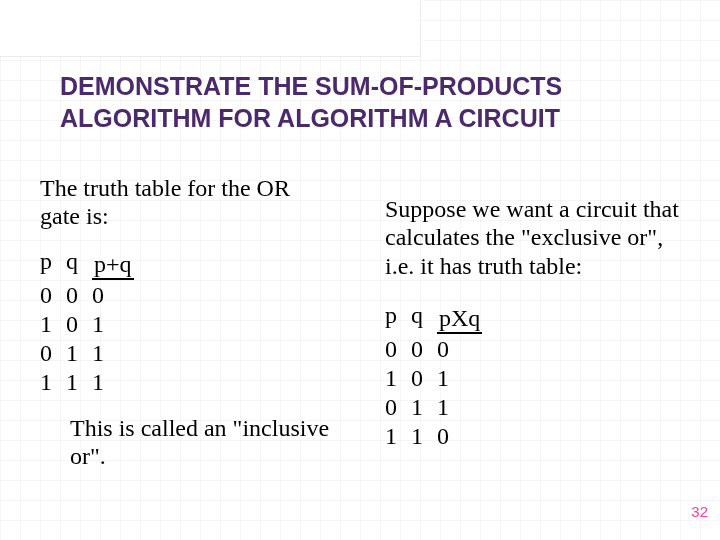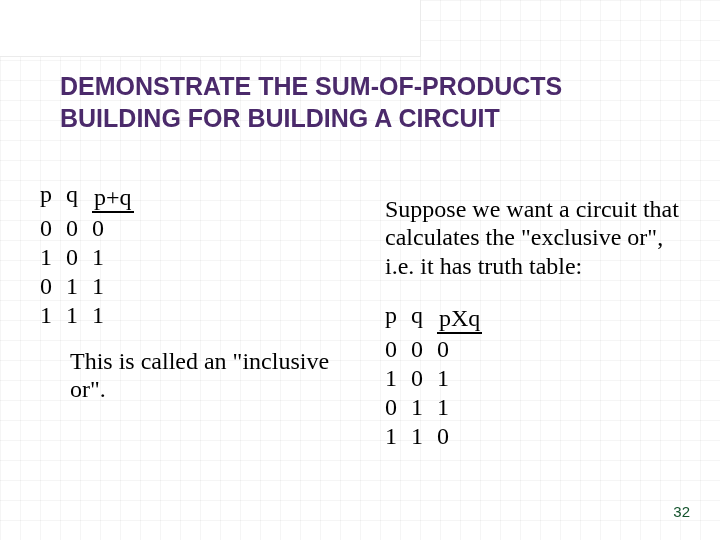--- a/index.html
+++ b/index.html
@@ -81,38 +81,39 @@
     margin-left: 30px;
     line-height: 1.15;
   }
   .rcol-intro {
     line-height: 1.18;
     margin-top: 20px;
     margin-bottom: 16px;
   }
   .page-num {
     position: absolute;
-    right: 30px;
+    right: 12px;
     bottom: 20px;
     font-size: 15px;
-    color: #14532d;
+    color: #ec4899;
     font-family: Arial, sans-serif;
   }
 </style>
 </head>
 <body>
 
 <div class="grid-bg"></div>
 <div class="top-strip"></div>
 
-<div class="title">DEMONSTRATE THE SUM-OF-PRODUCTS BUILDING FOR BUILDING A CIRCUIT</div>
+<div class="title">DEMONSTRATE THE SUM-OF-PRODUCTS ALGORITHM FOR ALGORITHM A CIRCUIT</div>
 
 <div class="content">
 
   <div class="col">
+    <div class="intro">The truth table for the OR gate is:</div>
 
     <table class="truth">
       <tbody>
           <tr>
         <th>p</th>
         <th>q</th>
         <th><span class="hdr-underline">p+q</span></th>
       </tr>
       <tr>
         <td>0</td>

